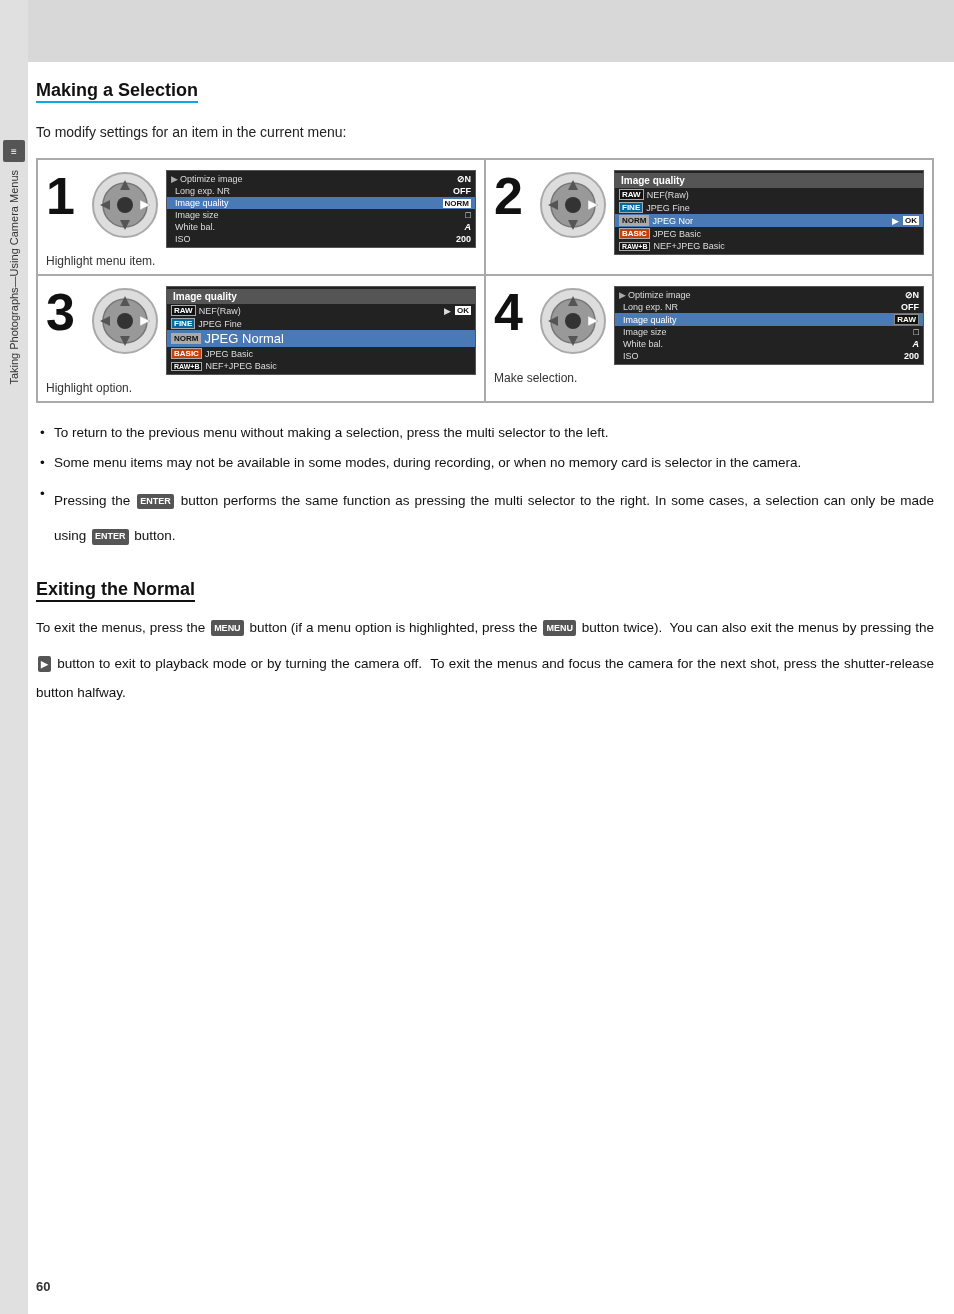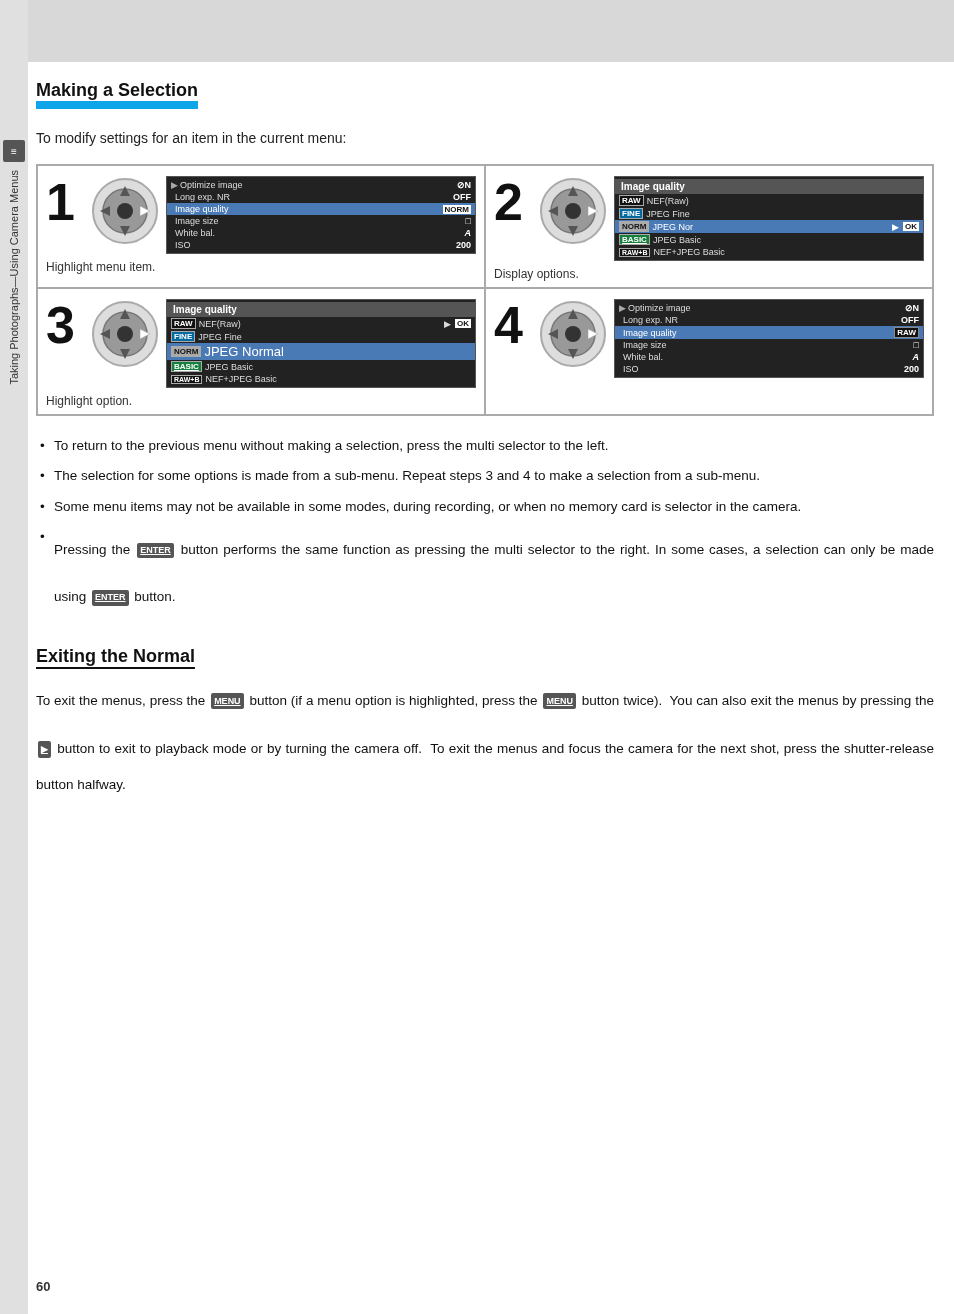--- a/index.html
+++ b/index.html
@@ -52,21 +52,21 @@
     .main {
       margin-left: 36px;
       margin-right: 20px;
       padding-top: 80px;
     }
 
     
     .section-title {
       font-size: 18px;
       font-weight: bold;
-      border-bottom: 8px solid #0ea5e9;
+      border-bottom: 2px solid #0ea5e9;
       display: inline-block;
       margin-bottom: 6px;
     }
     .subtitle {
       font-size: 14px;
       margin-bottom: 18px;
       color: #222;
       margin-top: 15px;
     }
 
@@ -130,21 +130,21 @@
       font-size: 8px;
       font-weight: bold;
       padding: 0 2px;
       border: 1px solid #aaa;
       margin-right: 3px;
       min-width: 22px;
       text-align: center;
     }
     .badge-raw { background: #111; color: #fff; border-color: #888; }
     .badge-fine { background: #0369a1; color: #fff; border-color: #888; }
-    .badge-basic { background: #15803d; color: #fff; border-color: #888; text-decoration: underline; }
+    .badge-basic { background: #c2410c; color: #fff; border-color: #888; }
     .badge-rawb { background: #111; color: #fff; border-color: #888; font-size: 7px; }
     .badge-norm2 { background: #aaa; color: #111; border-color: #888; }
 
     .menu-row .right-val {
       margin-left: auto;
       color: #fff;
       font-weight: bold;
     }
     .menu-row .ok-label {
       background: #fff;
@@ -187,22 +187,21 @@
     
     .inline-btn {
       display: inline-block;
       background: #555;
       color: #fff;
       font-size: 9px;
       font-weight: bold;
       padding: 1px 3px;
       border-radius: 2px;
       vertical-align: middle;
-      margin: 16px 2px;
-      text-decoration: underline;
+      margin: 10px 2px;
     }
 
     
     .section-title2 {
       font-size: 18px;
       font-weight: bold;
       border-bottom: 2px solid #111;
       display: inline-block;
       margin-bottom: 8px;
     }
@@ -349,21 +348,20 @@
           <div class="menu-row">
             <span class="badge badge-basic">BASIC</span>
             <span style="font-size:9px;">JPEG Basic</span>
           </div>
           <div class="menu-row">
             <span class="badge badge-rawb" style="font-size:7px;">RAW+B</span>
             <span style="font-size:9px;">NEF+JPEG Basic</span>
           </div>
         </div>
       </div>
-      <div class="step-caption">Display options.</div>
     </div>
 
     <div class="step-cell">
       <div class="step-content">
         <div class="step-number">3</div>
         <svg class="dial-svg" viewBox="0 0 70 70">
           <circle cx="35" cy="35" r="32" fill="#ddd" stroke="#aaa" stroke-width="2"></circle>
           <circle cx="35" cy="35" r="22" fill="#999" stroke="#777" stroke-width="1.5"></circle>
           <polygon points="35,10 30,20 40,20" fill="#555"></polygon>
           <polygon points="35,60 30,50 40,50" fill="#555"></polygon>
@@ -440,28 +438,28 @@
             <span style="font-size:9px;">White bal.</span>
             <span class="right-val" style="font-size:9px;margin-left:auto;font-style:italic;">A</span>
           </div>
           <div class="menu-row">
             <span style="width:4px;display:inline-block;"></span>
             <span style="font-size:9px;">ISO</span>
             <span class="right-val" style="font-size:9px;margin-left:auto;">200</span>
           </div>
         </div>
       </div>
+      <div class="step-caption">Make selection.</div>
     </div>
 
   </div>
 
   
   <ul class="bullet-list">
     <li>To return to the previous menu without making a selection, press the multi selector to the left.</li>
-    <li>The selection for some options is made from a sub-menu.  Repeat steps 3 and 4 to make a selection from a sub-menu.</li>
     <li>Some menu items may not be available in some modes, during recording, or when no memory card is selector in the camera.</li>
     <li>Pressing the <span class="inline-btn">ENTER</span> button performs the same function as pressing the multi selector to the right.  In some cases, a selection can only be made using <span class="inline-btn">ENTER</span> button.</li>
   </ul>
 
   
   <h2 class="section-title2">Exiting the Normal</h2>
   <p class="exiting-text">
     To exit the menus, press the <span class="inline-btn">MENU</span> button (if a menu option is highlighted, press the <span class="inline-btn">MENU</span> button twice).&nbsp; You can also exit the menus by pressing the <span class="inline-btn">▶</span> button to exit to playback mode or by turning the camera off.&nbsp; To exit the menus and focus the camera for the next shot, press the shutter-release button halfway.
   </p>
 

